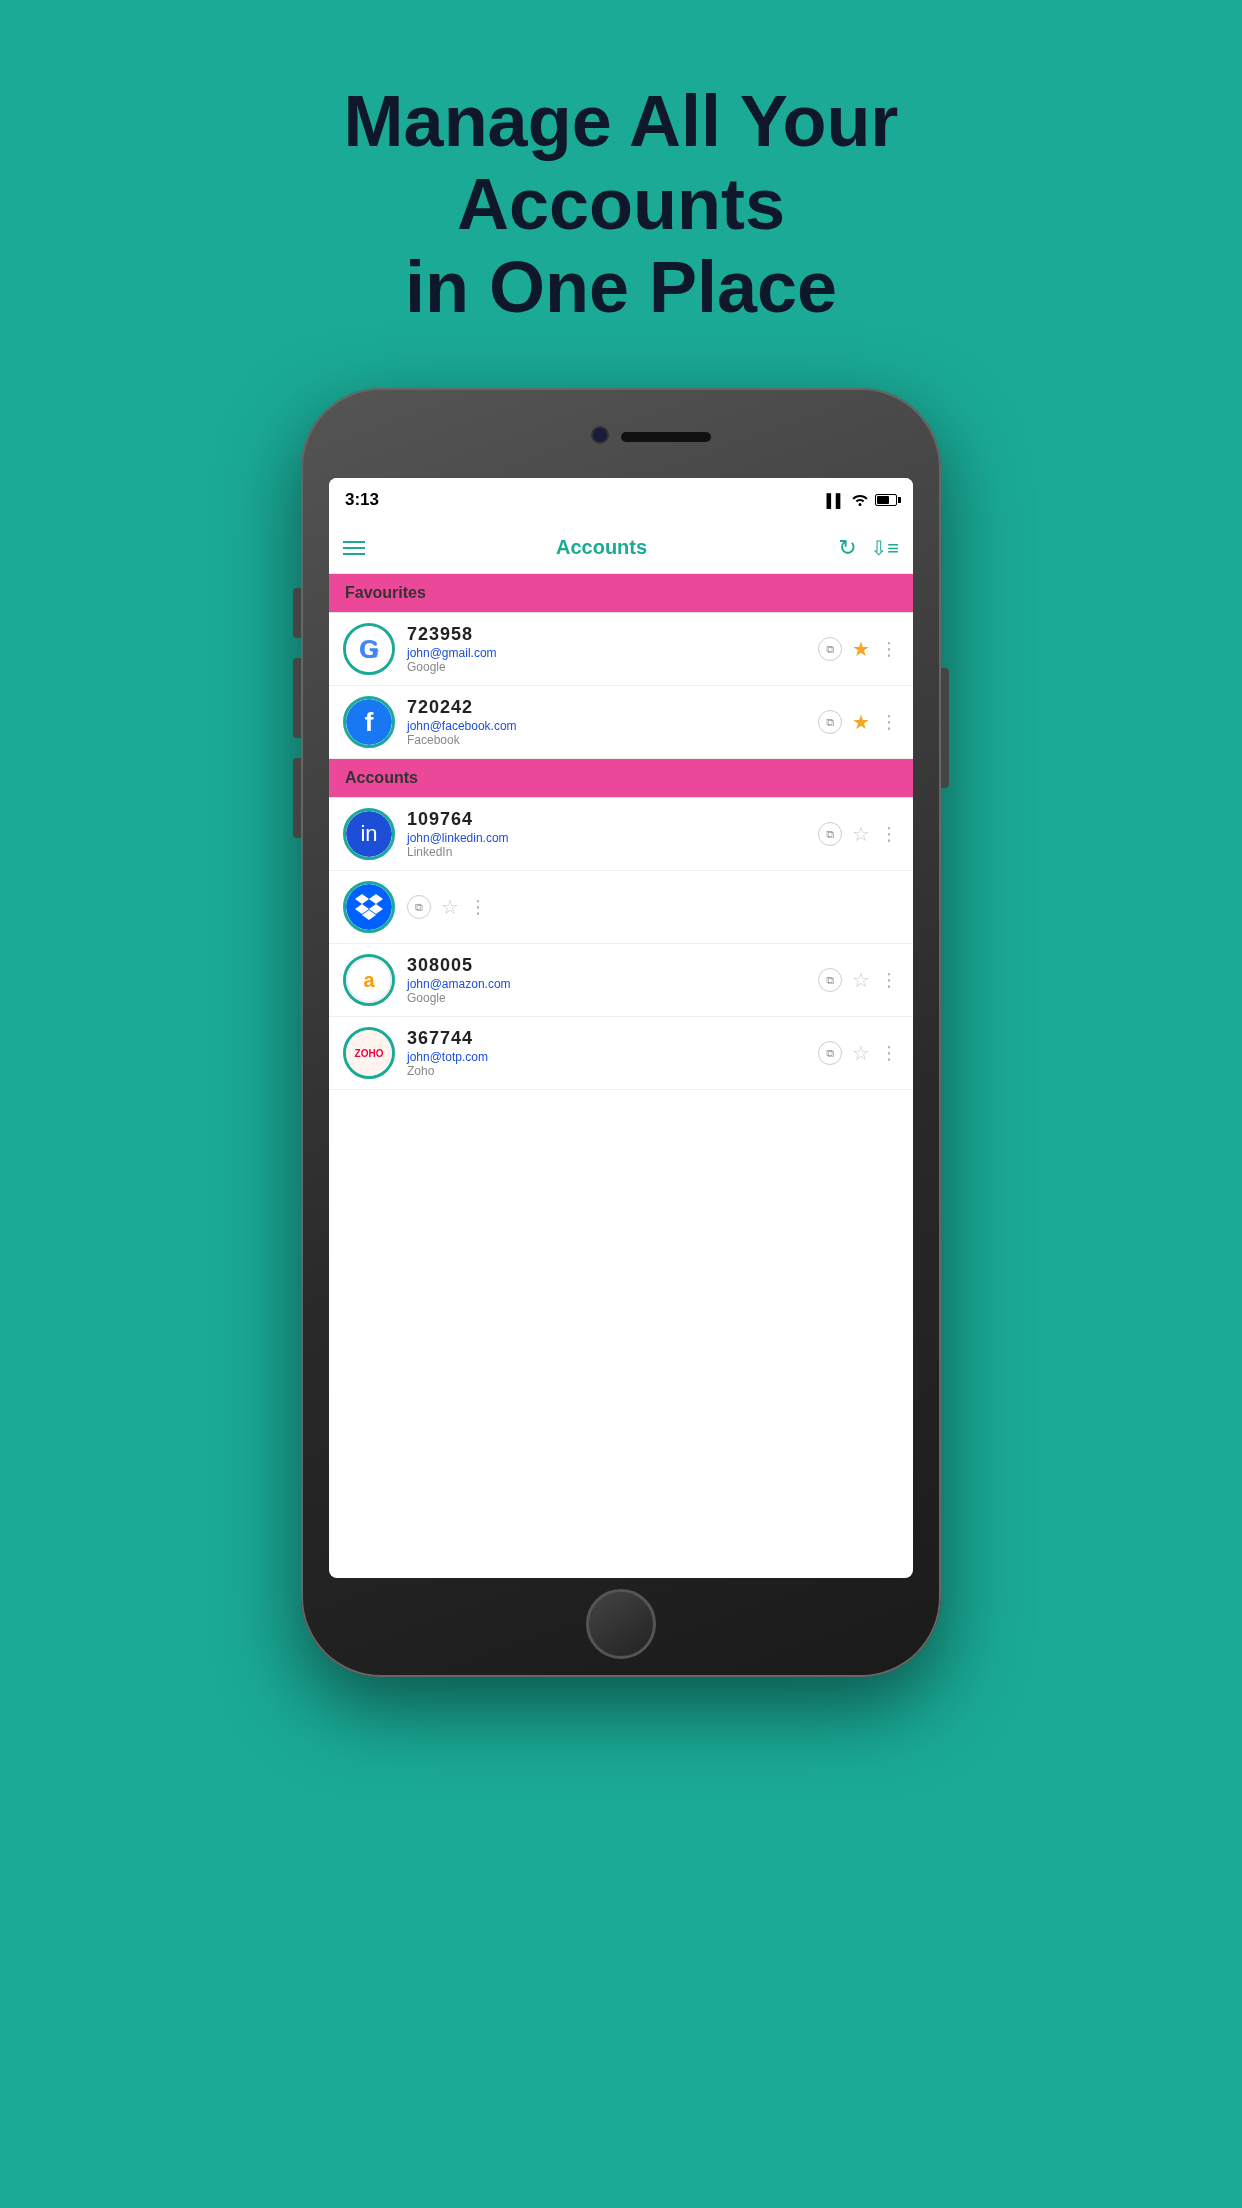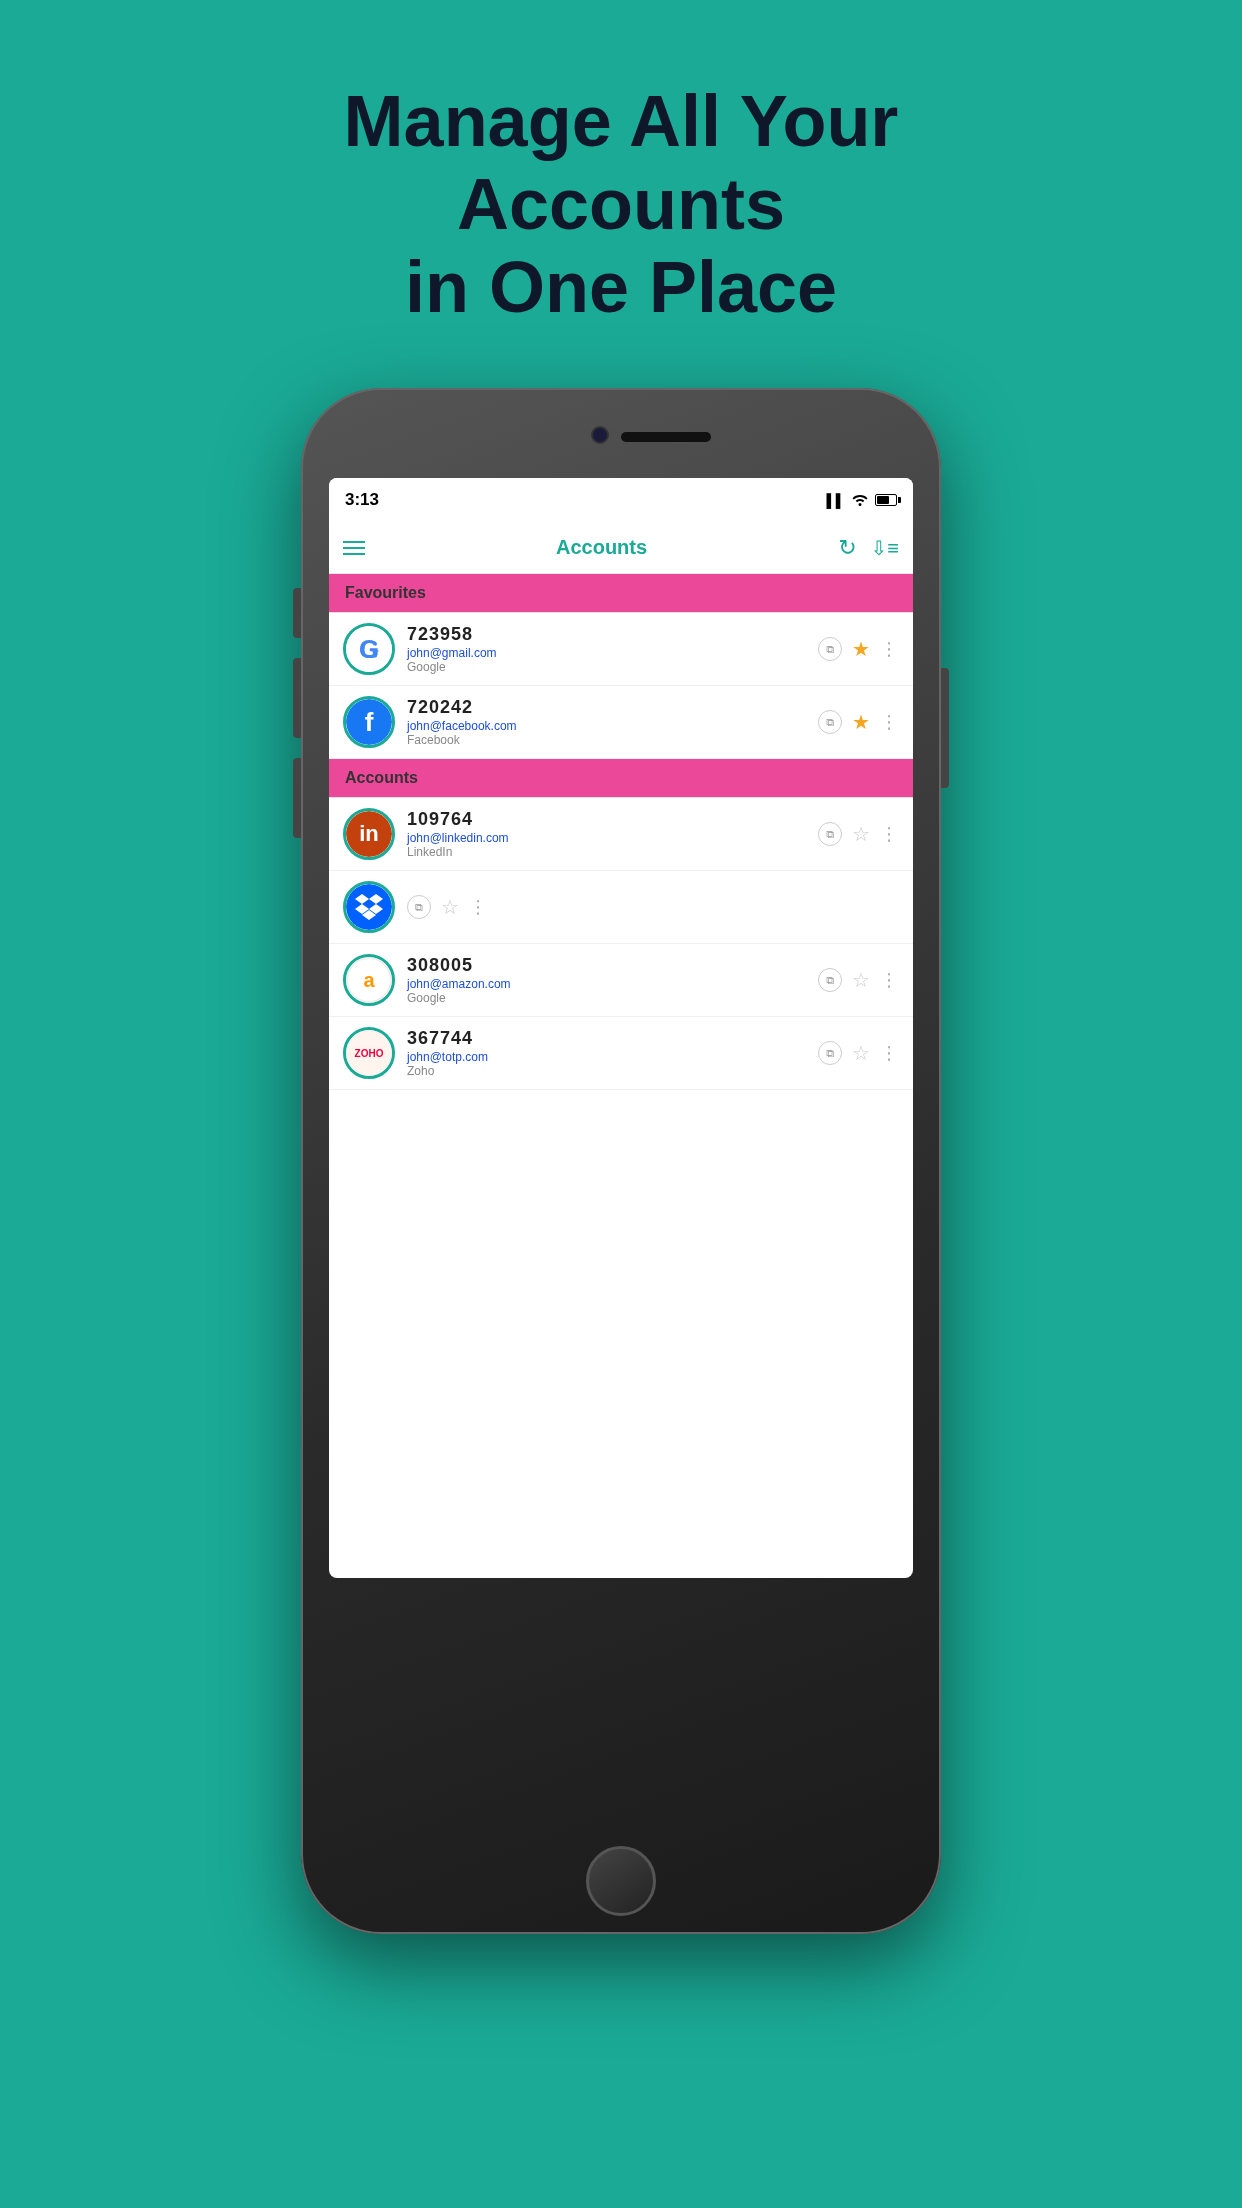--- a/index.html
+++ b/index.html
@@ -29,21 +29,21 @@
       margin-top: 60px;
       position: relative;
       width: 640px;
       height: 1300px;
     }
 
     .phone-outer {
       position: absolute;
       top: 0; left: 0;
       width: 640px;
-      height: 1546px;
+      height: 1289px;
       background: linear-gradient(160deg, #555 0%, #2a2a2a 60%, #1a1a1a 100%);
       border-radius: 80px;
       box-shadow: 0 30px 80px rgba(0,0,0,0.5), inset 0 0 0 2px #666;
       padding-left: 15px;
     }
 
     .phone-screen {
       position: absolute;
       top: 90px;
       left: 28px;
@@ -243,30 +243,30 @@
     }
     .hamburger-lines span {
       display: block;
       width: 22px;
       height: 2px;
       background: #1aaa96;
     }
 
     
     .li-avatar {
-      background: #c2410c;
+      background: #1d4ed8;
       border-radius: 50%;
       width: 46px;
       height: 46px;
       display: flex;
       align-items: center;
       justify-content: center;
       color: white;
       font-size: 22px;
-      font-weight: 700;
+      font-weight: 400;
     }
 
     
     .fb-avatar {
       background: #1877f2;
       border-radius: 50%;
       width: 46px;
       height: 46px;
       display: flex;
       align-items: center;

